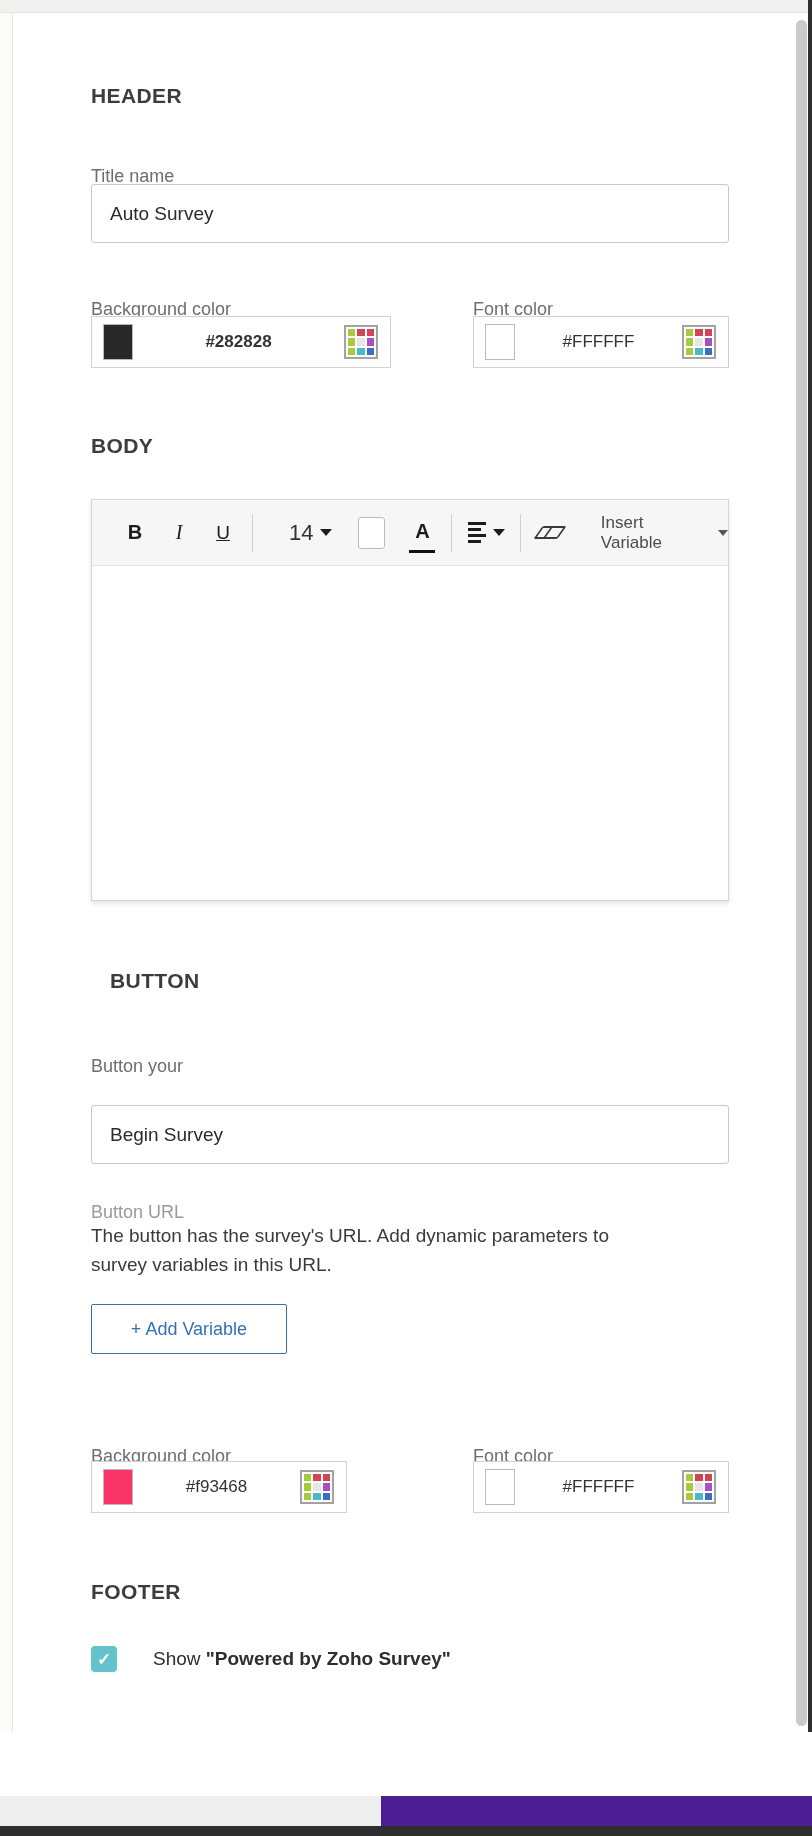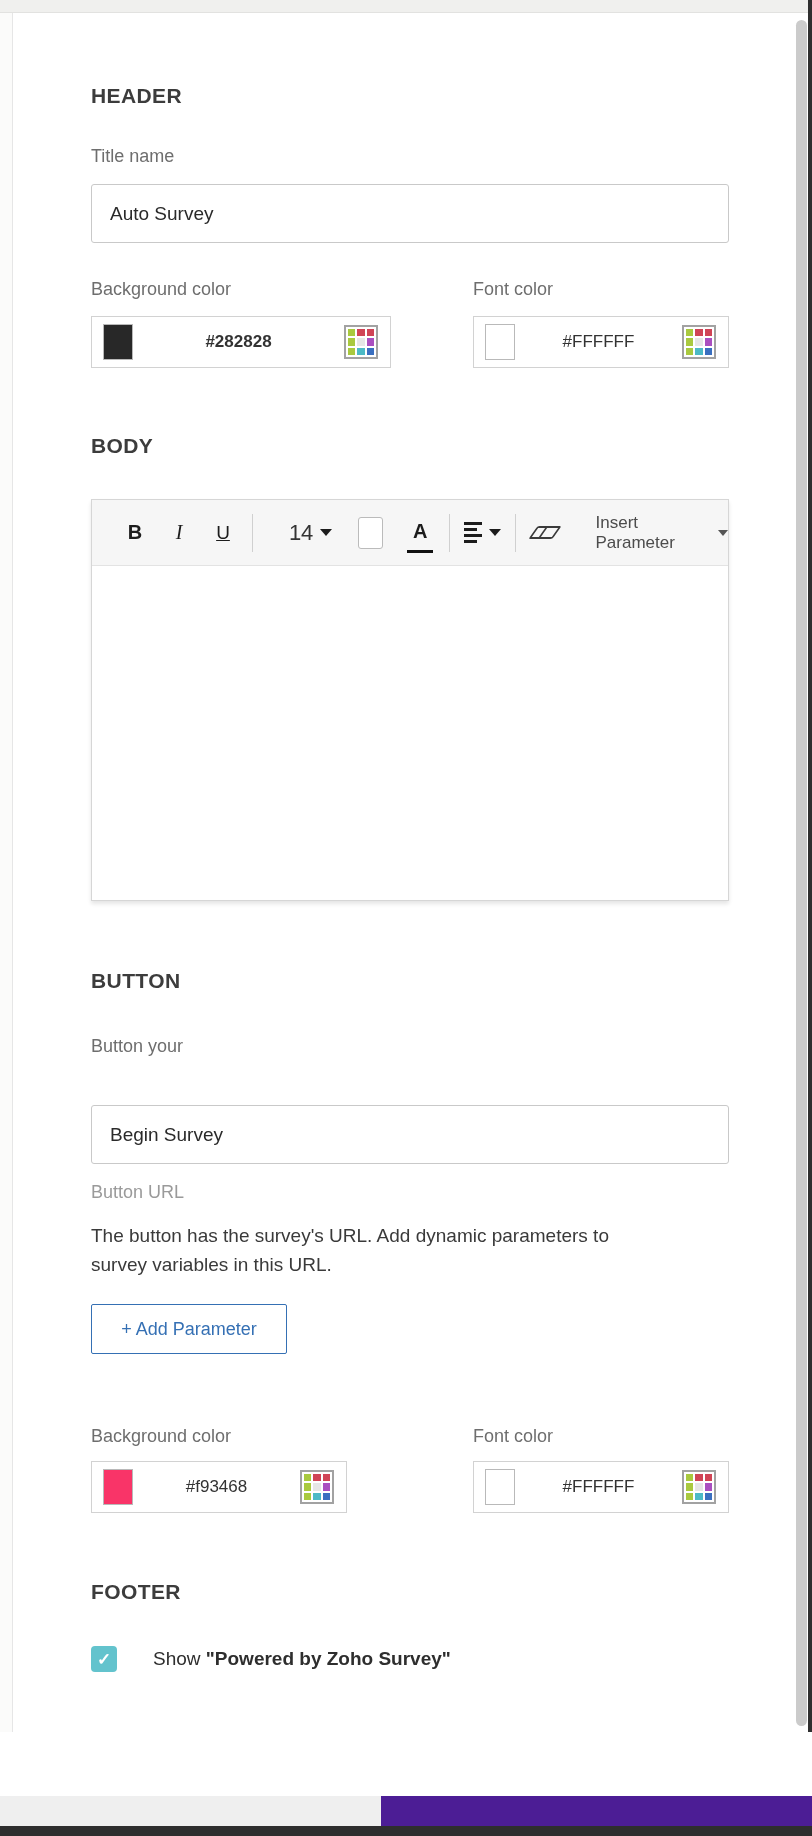--- a/index.html
+++ b/index.html
@@ -18,21 +18,21 @@
     background:#fbfbfa; border-right:1px solid #e6e6e6; z-index:4; }
   .right-edge { position:absolute; right:0; top:0; width:4px; height:1732px;
     background:#2f2f2f; z-index:6; }
   .scrollbar-thumb { position:absolute; left:796px; top:20px; width:11px; height:1706px;
     background:#cbcbcb; border-radius:6px; z-index:6; }
 
   .content { position:absolute; left:91px; top:0; width:638px; }
 
   .section-title { position:absolute; font-size:21px; font-weight:bold;
     color:#3c3c3c; letter-spacing:.4px; }
-  .field-label { position:absolute; font-size:18px; color:#6e6e6e; }
+  .field-label { position:absolute; font-size:18px; color:#6e6e6e;margin-top:20px; }
 
   .text-input { position:absolute; left:0; width:638px; height:59px;
     border:1px solid #c9c9c9; border-radius:3px; background:#fff;
     font-family:"Liberation Sans", sans-serif; font-size:19px; color:#2a2a2a;
     padding:0 18px; outline:none; }
 
   
   .color-box { position:absolute; height:52px; border:1px solid #d2d2d2;
     background:#fff; display:flex; align-items:center; cursor:pointer; }
   .color-box .swatch { width:30px; height:36px; margin-left:11px;
@@ -174,36 +174,36 @@
             <b></b>
             <b></b>
           </span>
         <span class="caret"></span>
       </div>
       <div class="tb-divider"></div>
       <div class="tb-btn">
         <span class="eraser-icon"></span>
       </div>
       <div class="insert-variable">
-        <span>Insert Parameter</span>
+        <span>Insert Variable</span>
         <span class="caret small"></span>
       </div>
     </div>
   </div>
 
-  <div class="section-title" style="top:969px;">BUTTON</div>
+  <div class="section-title" style="top:969px;margin-left:19px;">BUTTON</div>
 
   <div class="field-label" style="top:1036px;">Button your</div>
   <input class="text-input" style="top: 1073px; margin-top: 32px;" type="text" value="Begin Survey">
 
   <div class="field-label" style="top:1182px; color:#9a9a9a;">Button URL</div>
   <div class="desc-text" style="top:1221px;">The button has the survey's URL. Add dynamic parameters to
 survey variables in this URL.</div>
 
-  <button class="add-param-btn">+ Add Parameter</button>
+  <button class="add-param-btn">+ Add Variable</button>
 
   <div class="field-label" style="top:1426px; left:0;">Background color</div>
   <div class="field-label" style="top:1426px; left:382px;">Font color</div>
 
   <div class="color-box" style="top:1461px; left:0; width:256px;">
     <div class="swatch" style="background: rgb(249, 52, 104);"></div>
     <div class="hexval">#f93468</div>
     <div class="palette-icon">
         <i style="background: rgb(169, 201, 63);"></i>
         <i style="background: rgb(208, 68, 86);"></i>

